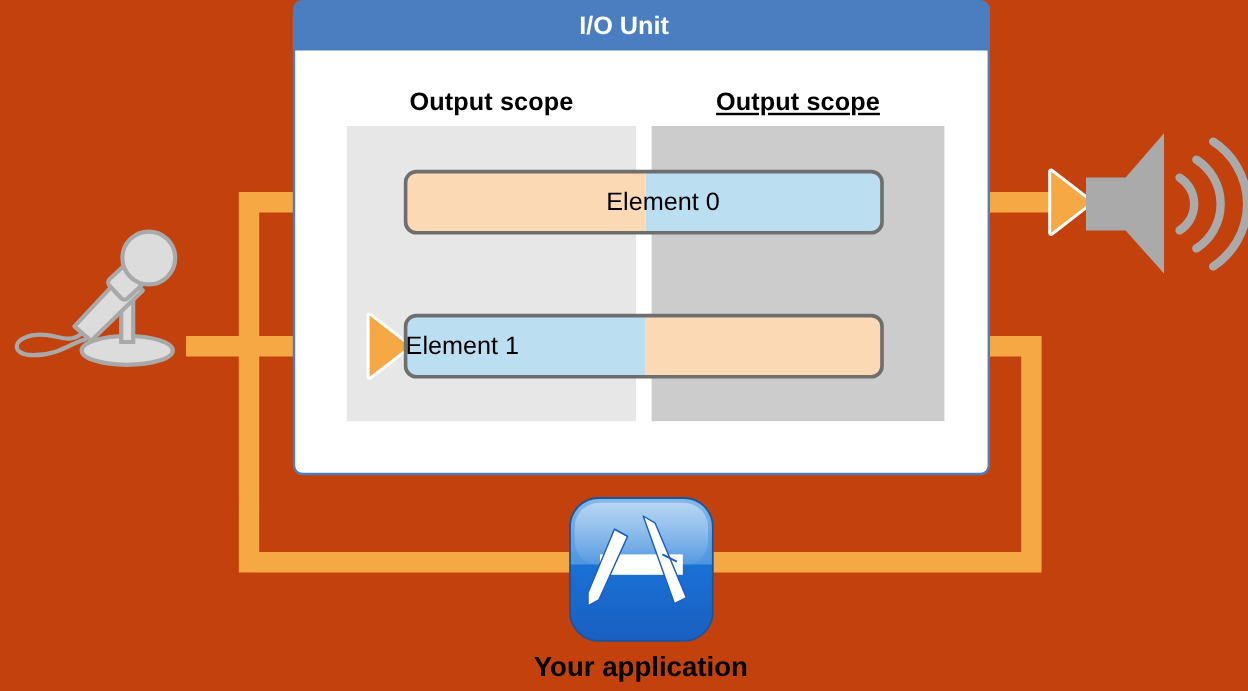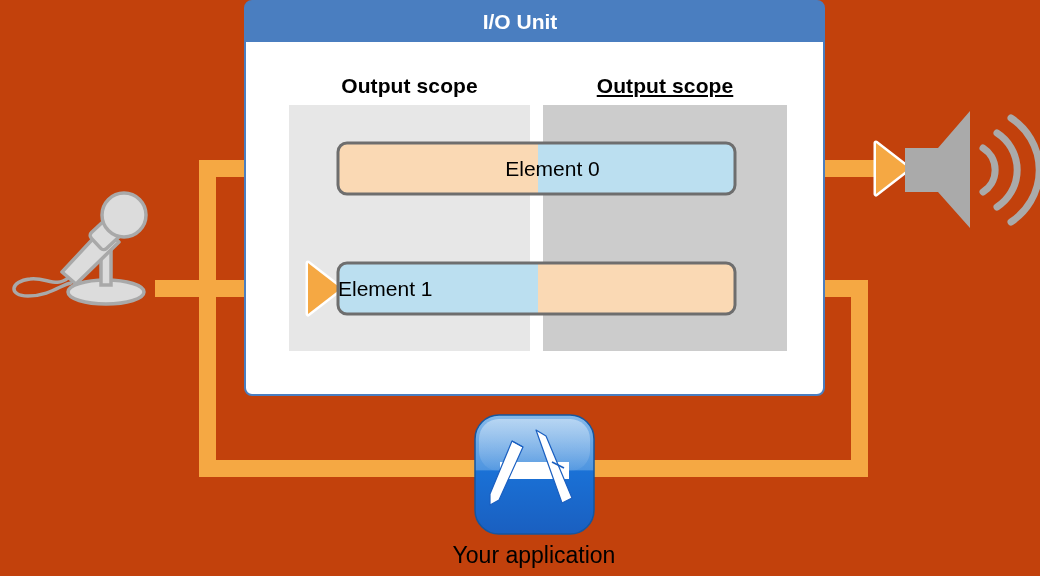--- a/index.html
+++ b/index.html
@@ -3,21 +3,21 @@
 <meta charset="utf-8">
 <style>
   html,body{margin:0;padding:0;background:#ffffff;}
   body{width:1040px;height:576px;overflow:hidden;font-family:"Liberation Sans",sans-serif;}
   #stage{position:relative;width:1040px;height:576px;background:#c2410c;}
   #stage svg{position:absolute;left:0;top:0;}
   .lbl{position:absolute;white-space:nowrap;color:#000;}
   .scope-lbl{font-size:21px;font-weight:bold;letter-spacing:0.1px;}
   .elem-lbl{font-size:21px;font-weight:normal;}
   .io-title{font-size:21px;font-weight:bold;color:#ffffff;}
-  .app-lbl{font-size:23px;font-weight:normal;}
+  .app-lbl{font-size:23px;font-weight:bold;}
 </style>
 </head>
 <body>
 
 <div id="stage">
 
   <svg width="1040" height="576" viewBox="0 0 1040 576">
 
     <g>
 

